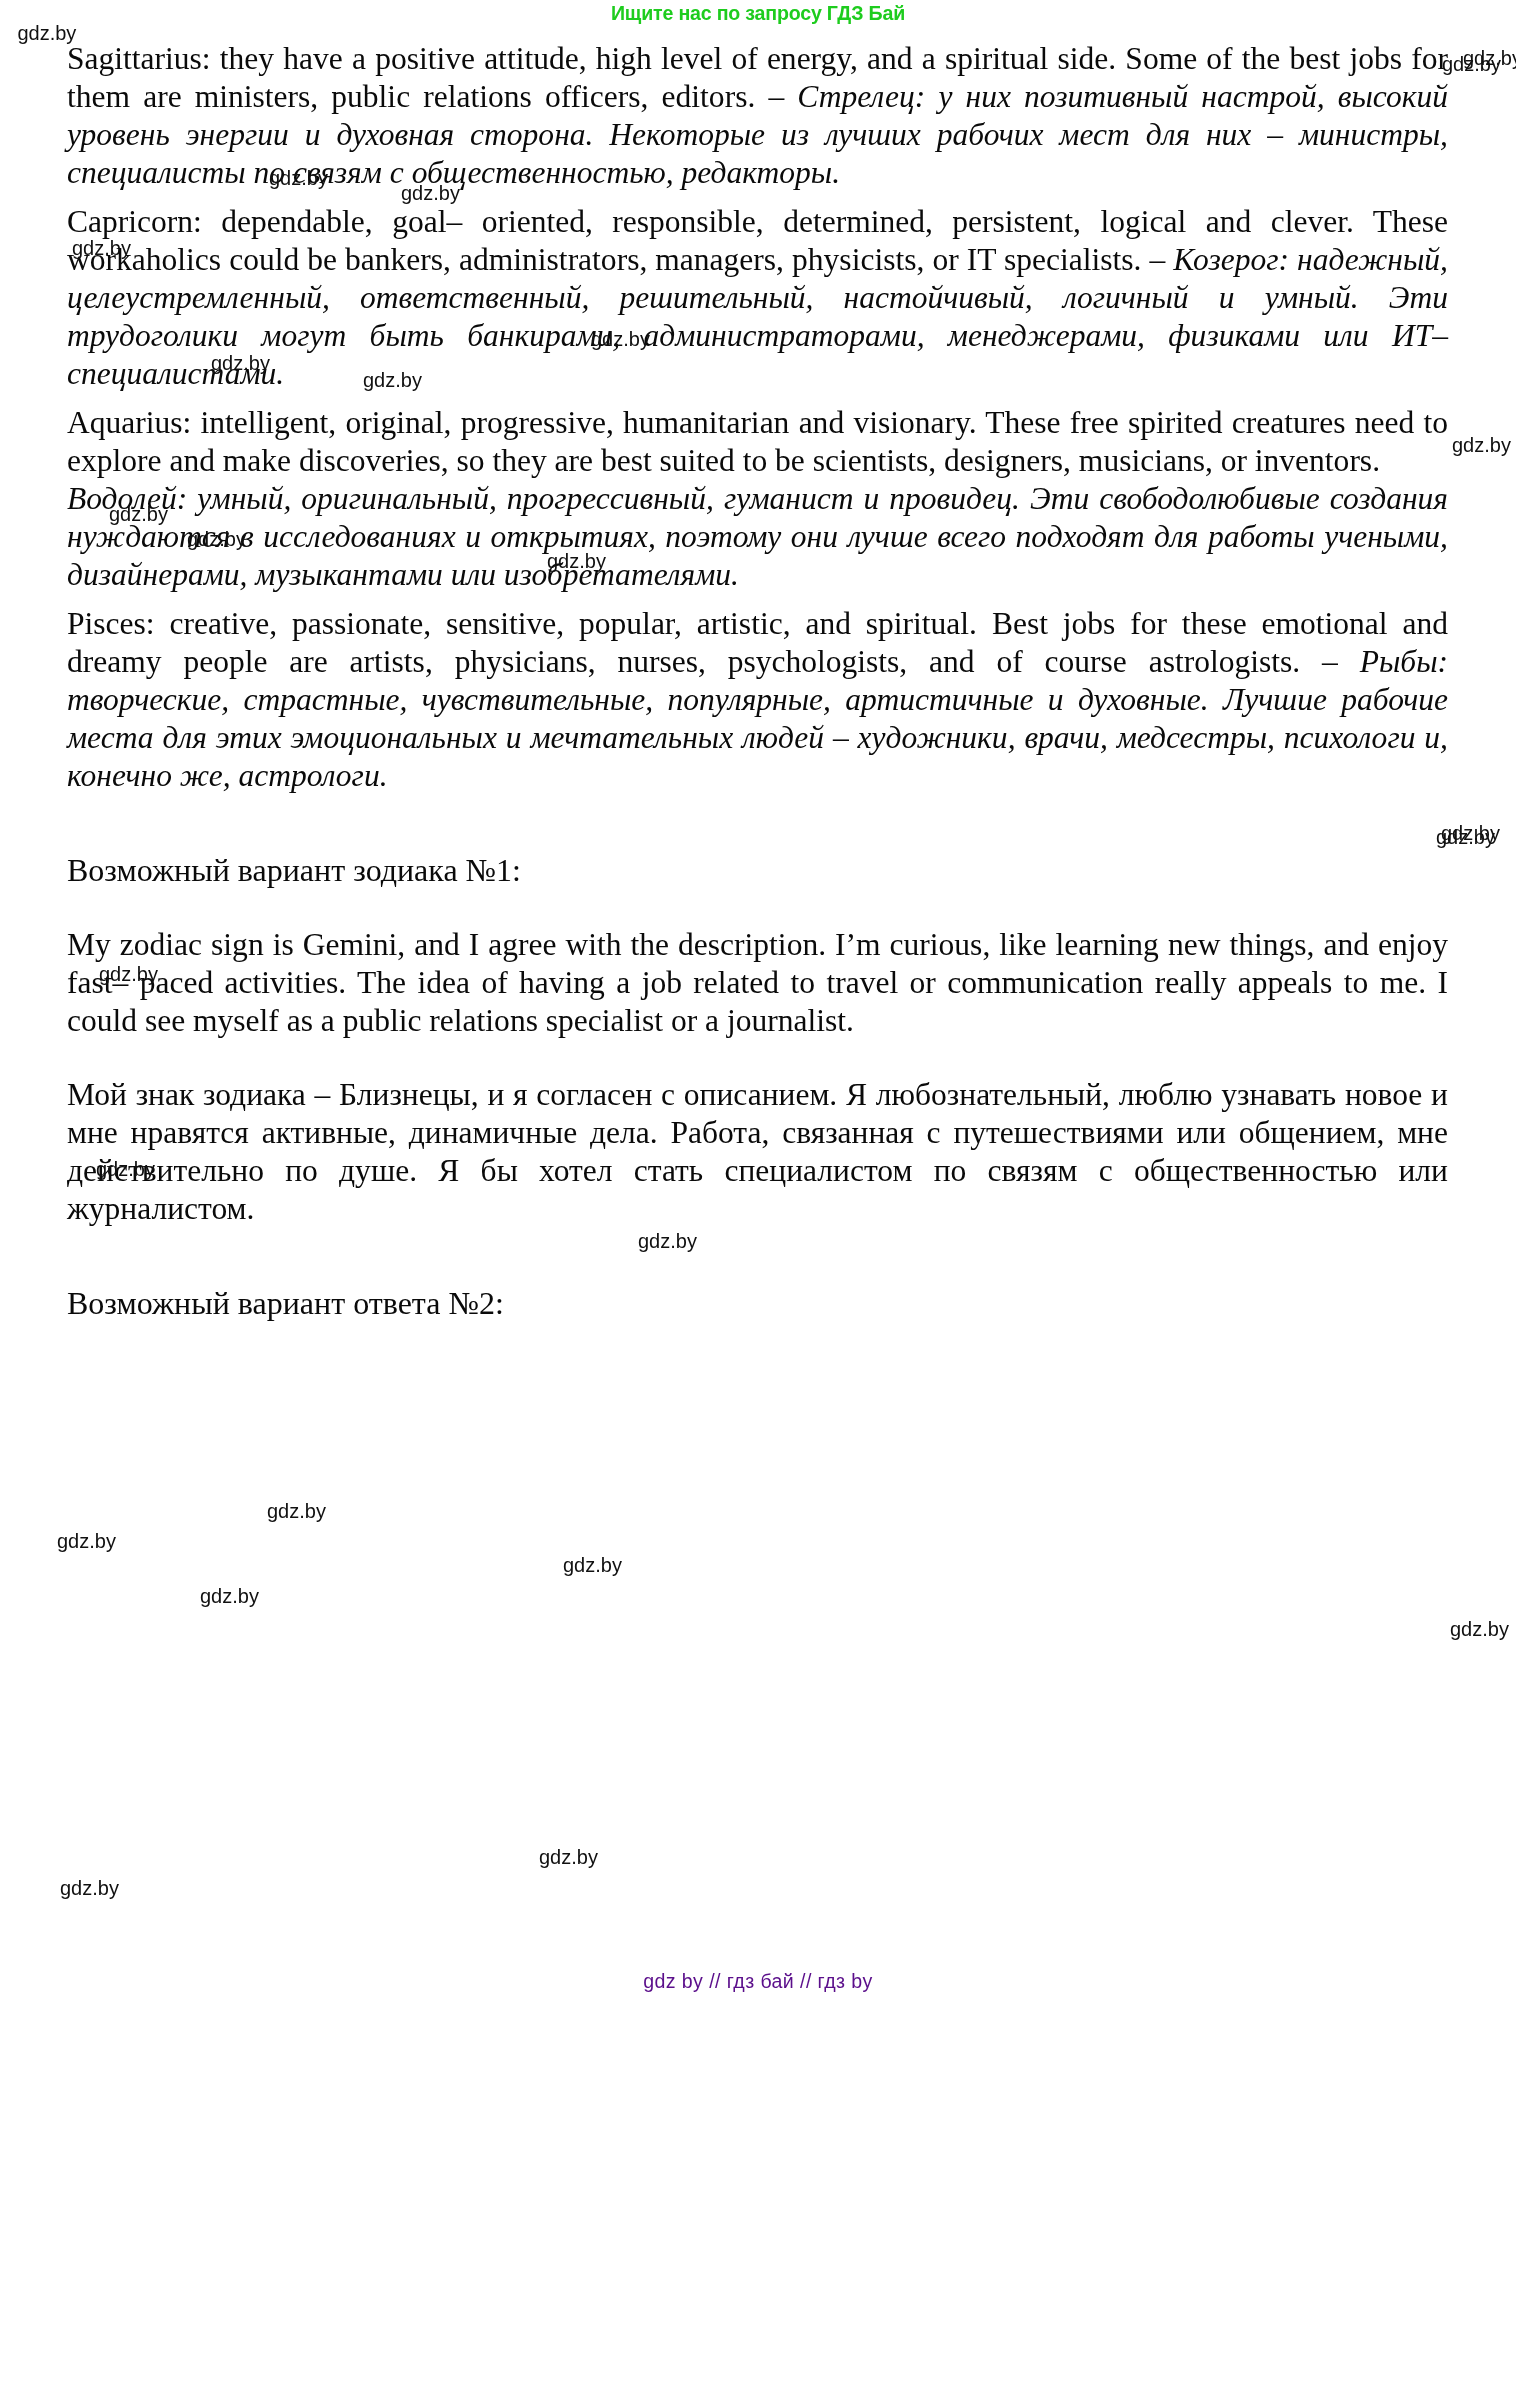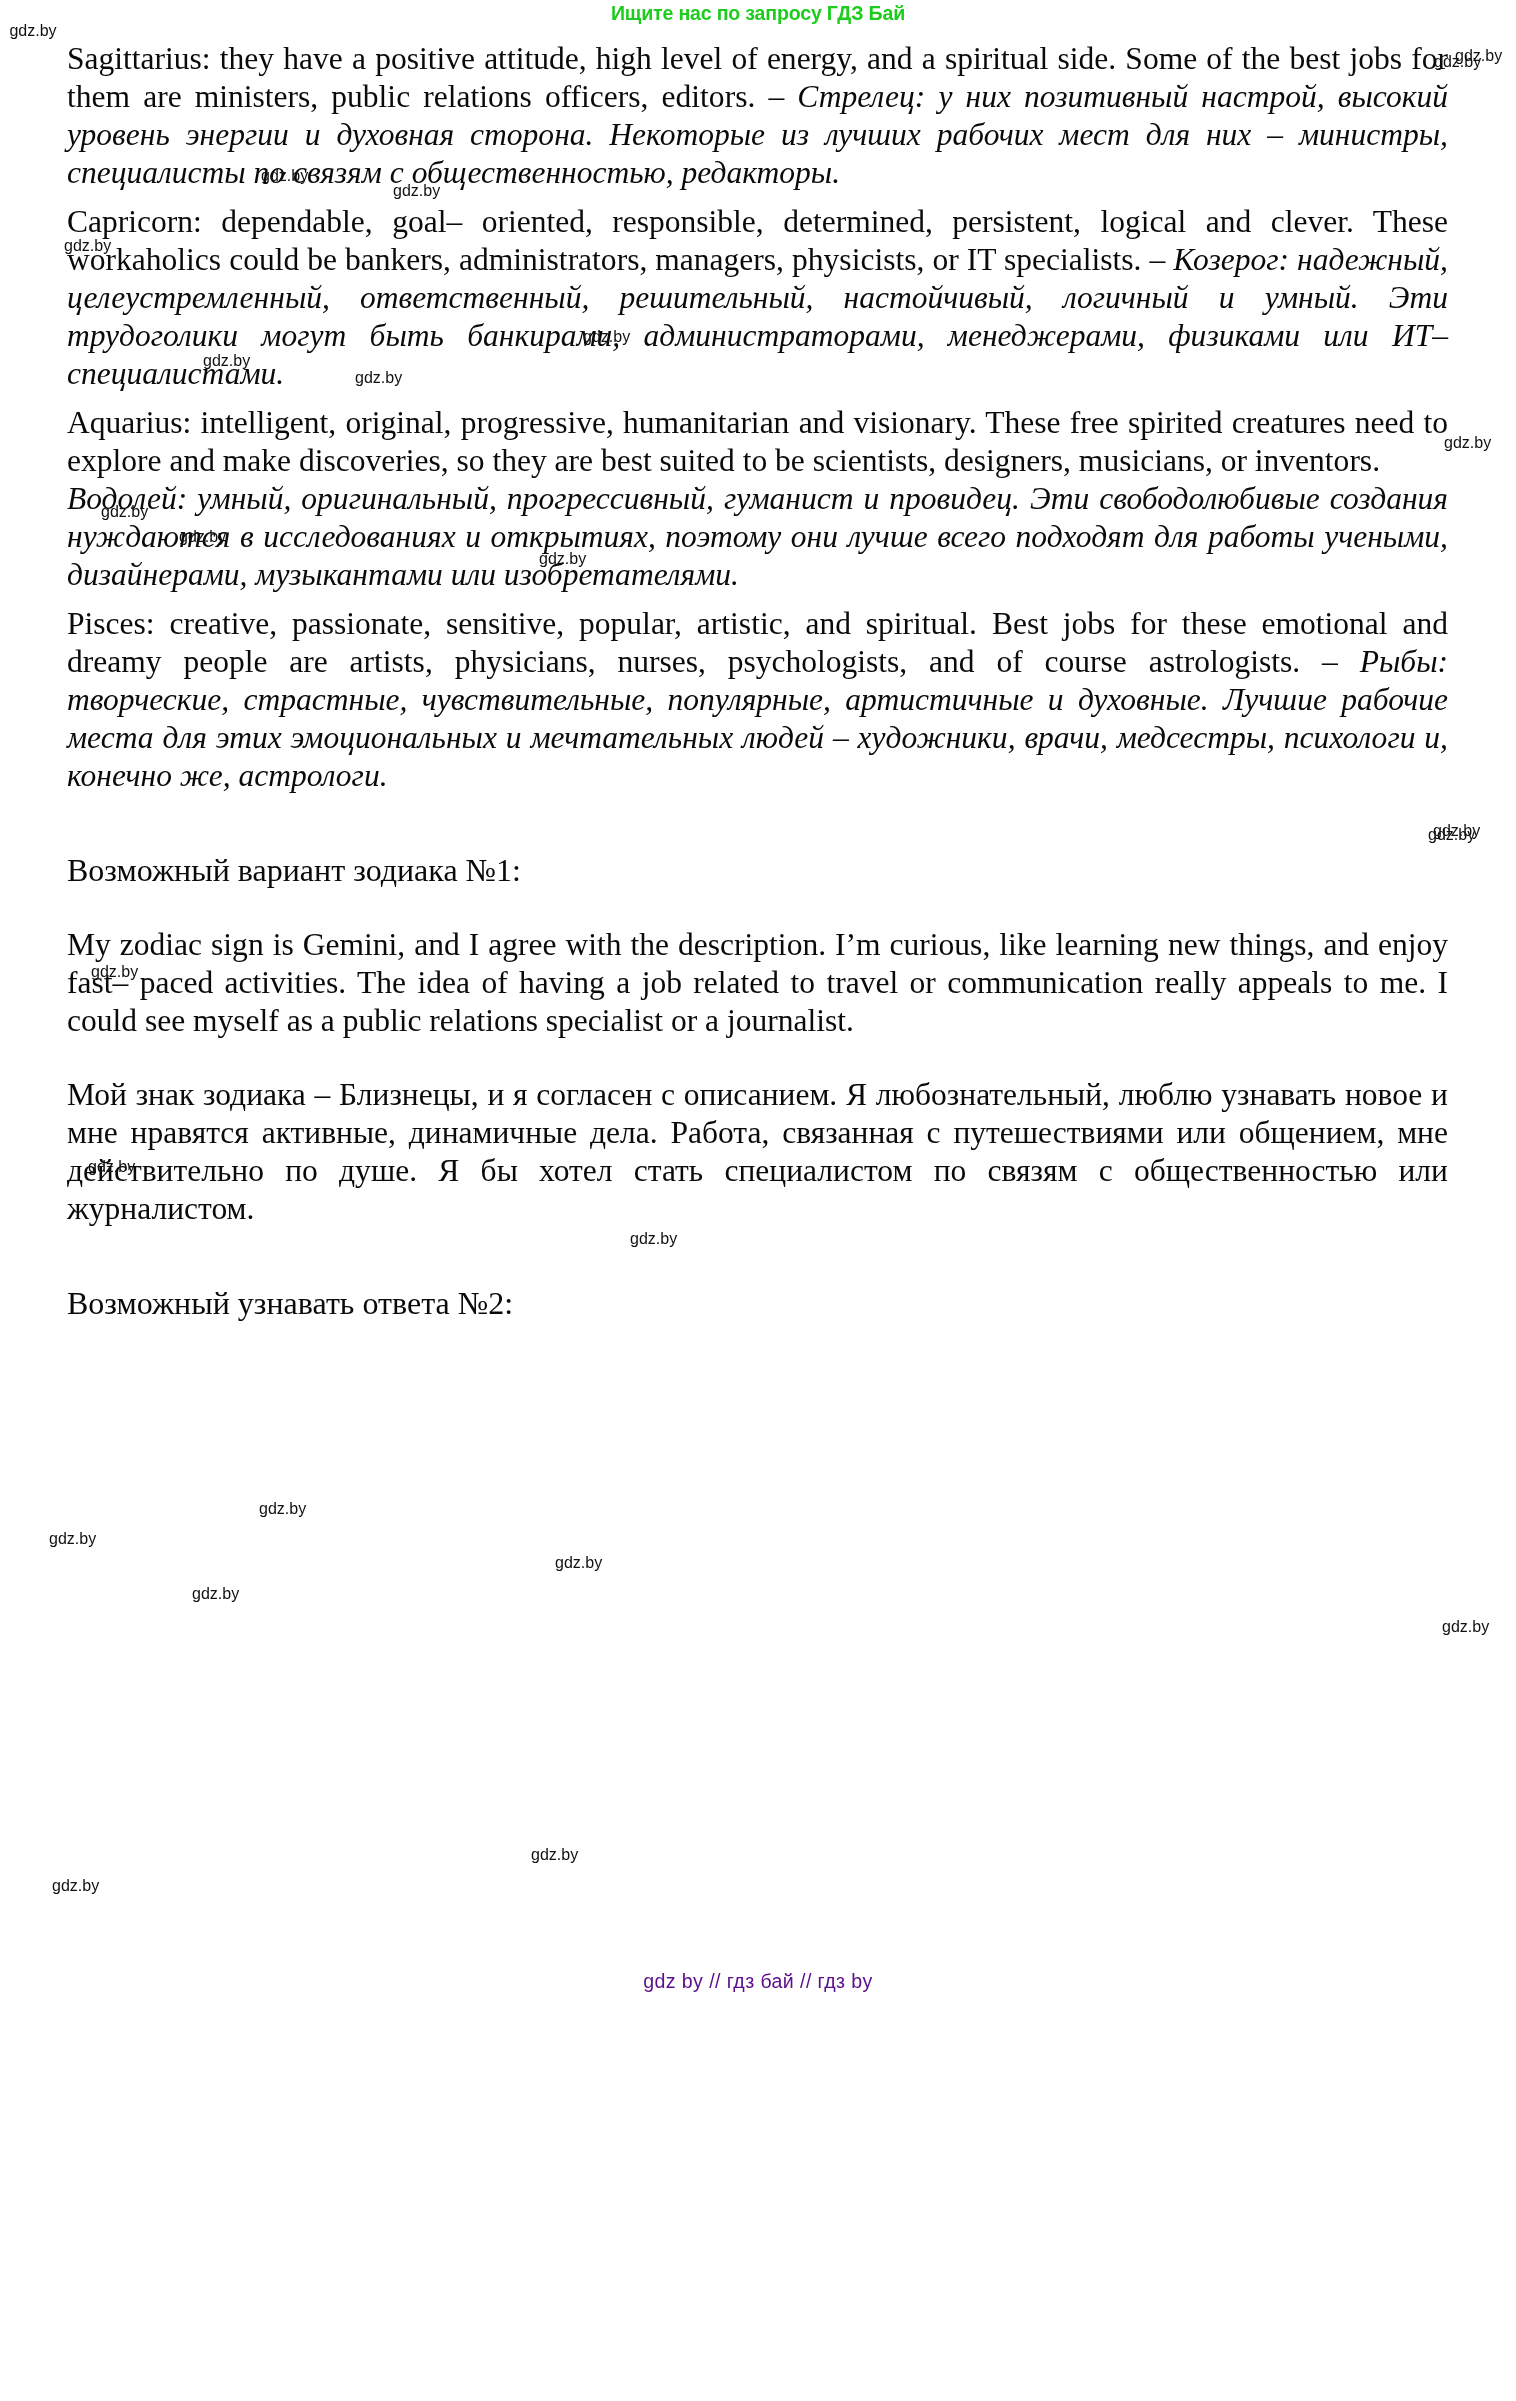--- a/index.html
+++ b/index.html
@@ -64,24 +64,25 @@
     font-size: 32px;
     line-height: 38px;
     color: #0a0a0a;
     text-align: left;
   }
 
   
   .wm {
     position: absolute;
     font-family: "Liberation Sans", "DejaVu Sans", sans-serif;
-    font-size: 16px;
+    font-size: 20px;
     color: #111111;
     white-space: nowrap;
     pointer-events: none;
+    margin-left: 8px;
   }
 
   
   .footer {
     position: absolute;
     left: 0;
     bottom: 9.4px;
     width: 1516px;
     text-align: center;
     font-family: "Liberation Sans", "DejaVu Sans", sans-serif;
@@ -121,21 +122,21 @@
     <div class="spacer-md"></div>
 
     <p class="para">My zodiac sign is Gemini, and I agree with the description. I’m curious, like learning new things, and enjoy fast– paced activities. The idea of having a job related to travel or communication really appeals to me. I could see myself as a public relations specialist or a journalist.</p>
 
     <div class="spacer-md"></div>
 
     <p class="para">Мой знак зодиака – Близнецы, и я согласен с описанием. Я любознательный, люблю узнавать новое и мне нравятся активные, динамичные дела. Работа, связанная с путешествиями или общением, мне действительно по душе. Я бы хотел стать специалистом по связям с общественностью или журналистом.</p>
 
     <div class="spacer-lg"></div>
 
-    <p class="heading">Возможный узнавать ответа №2:</p>
+    <p class="heading">Возможный вариант ответа №2:</p>
 
   </div>
 
   <div id="watermark-layer">
       <span class="wm" style="left: 9.4px; top: 22px;">gdz.by</span>
       <span class="wm" style="left: 1455px; top: 47px;">gdz.by</span>
       <span class="wm" style="left: 1434px; top: 53px;">gdz.by</span>
       <span class="wm" style="left: 261px; top: 167px;">gdz.by</span>
       <span class="wm" style="left: 393px; top: 182px;">gdz.by</span>
       <span class="wm" style="left: 64px; top: 237px;">gdz.by</span>

